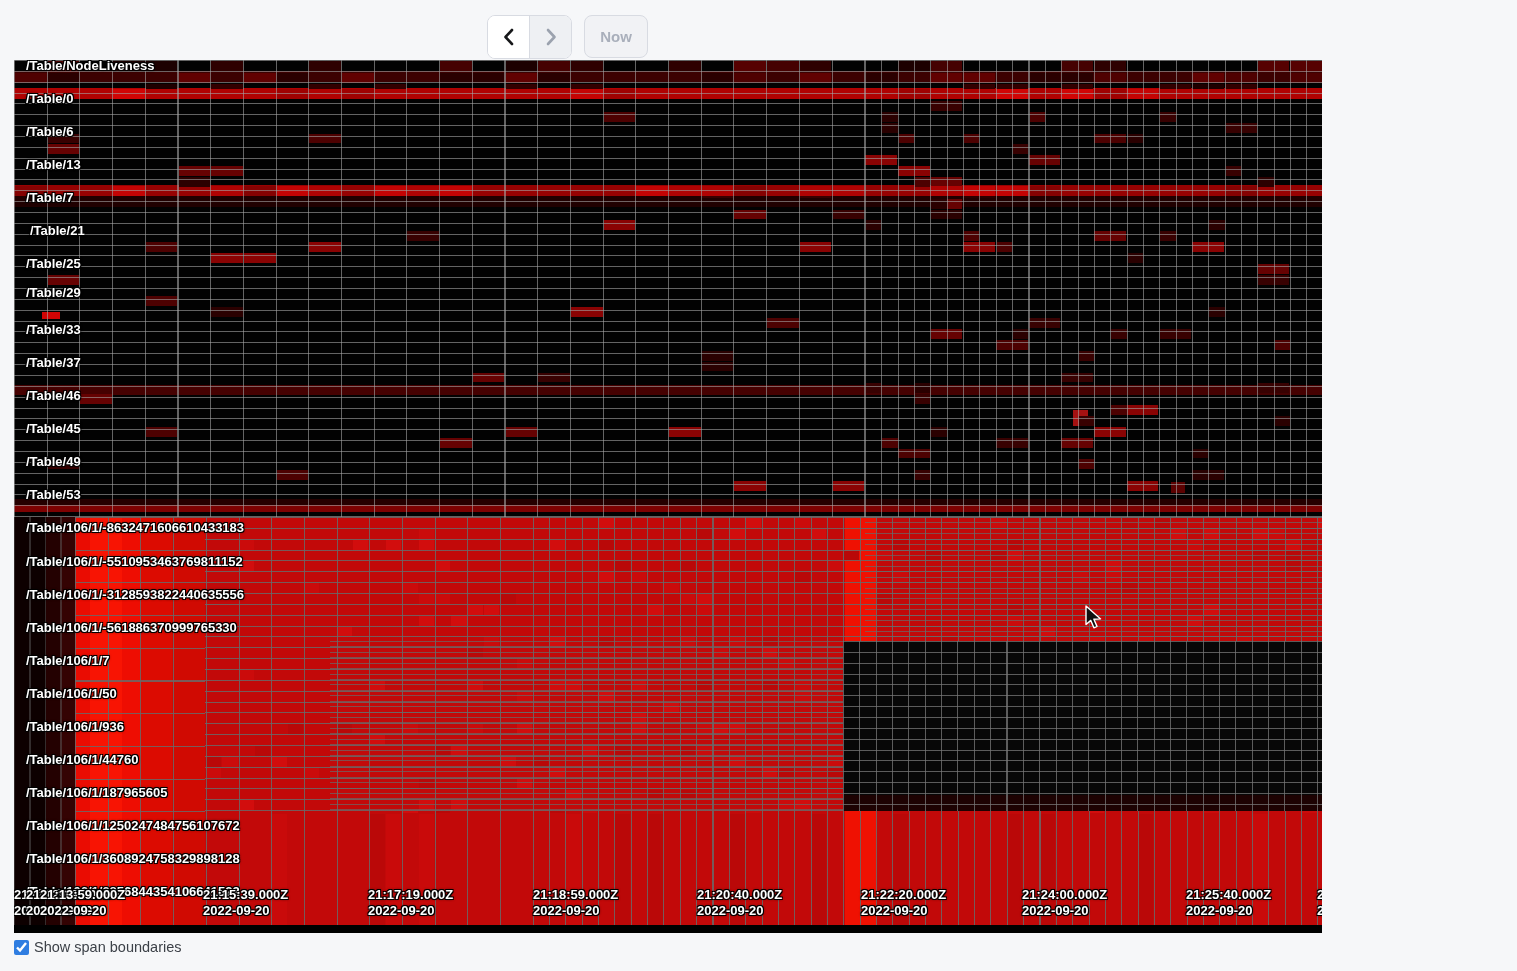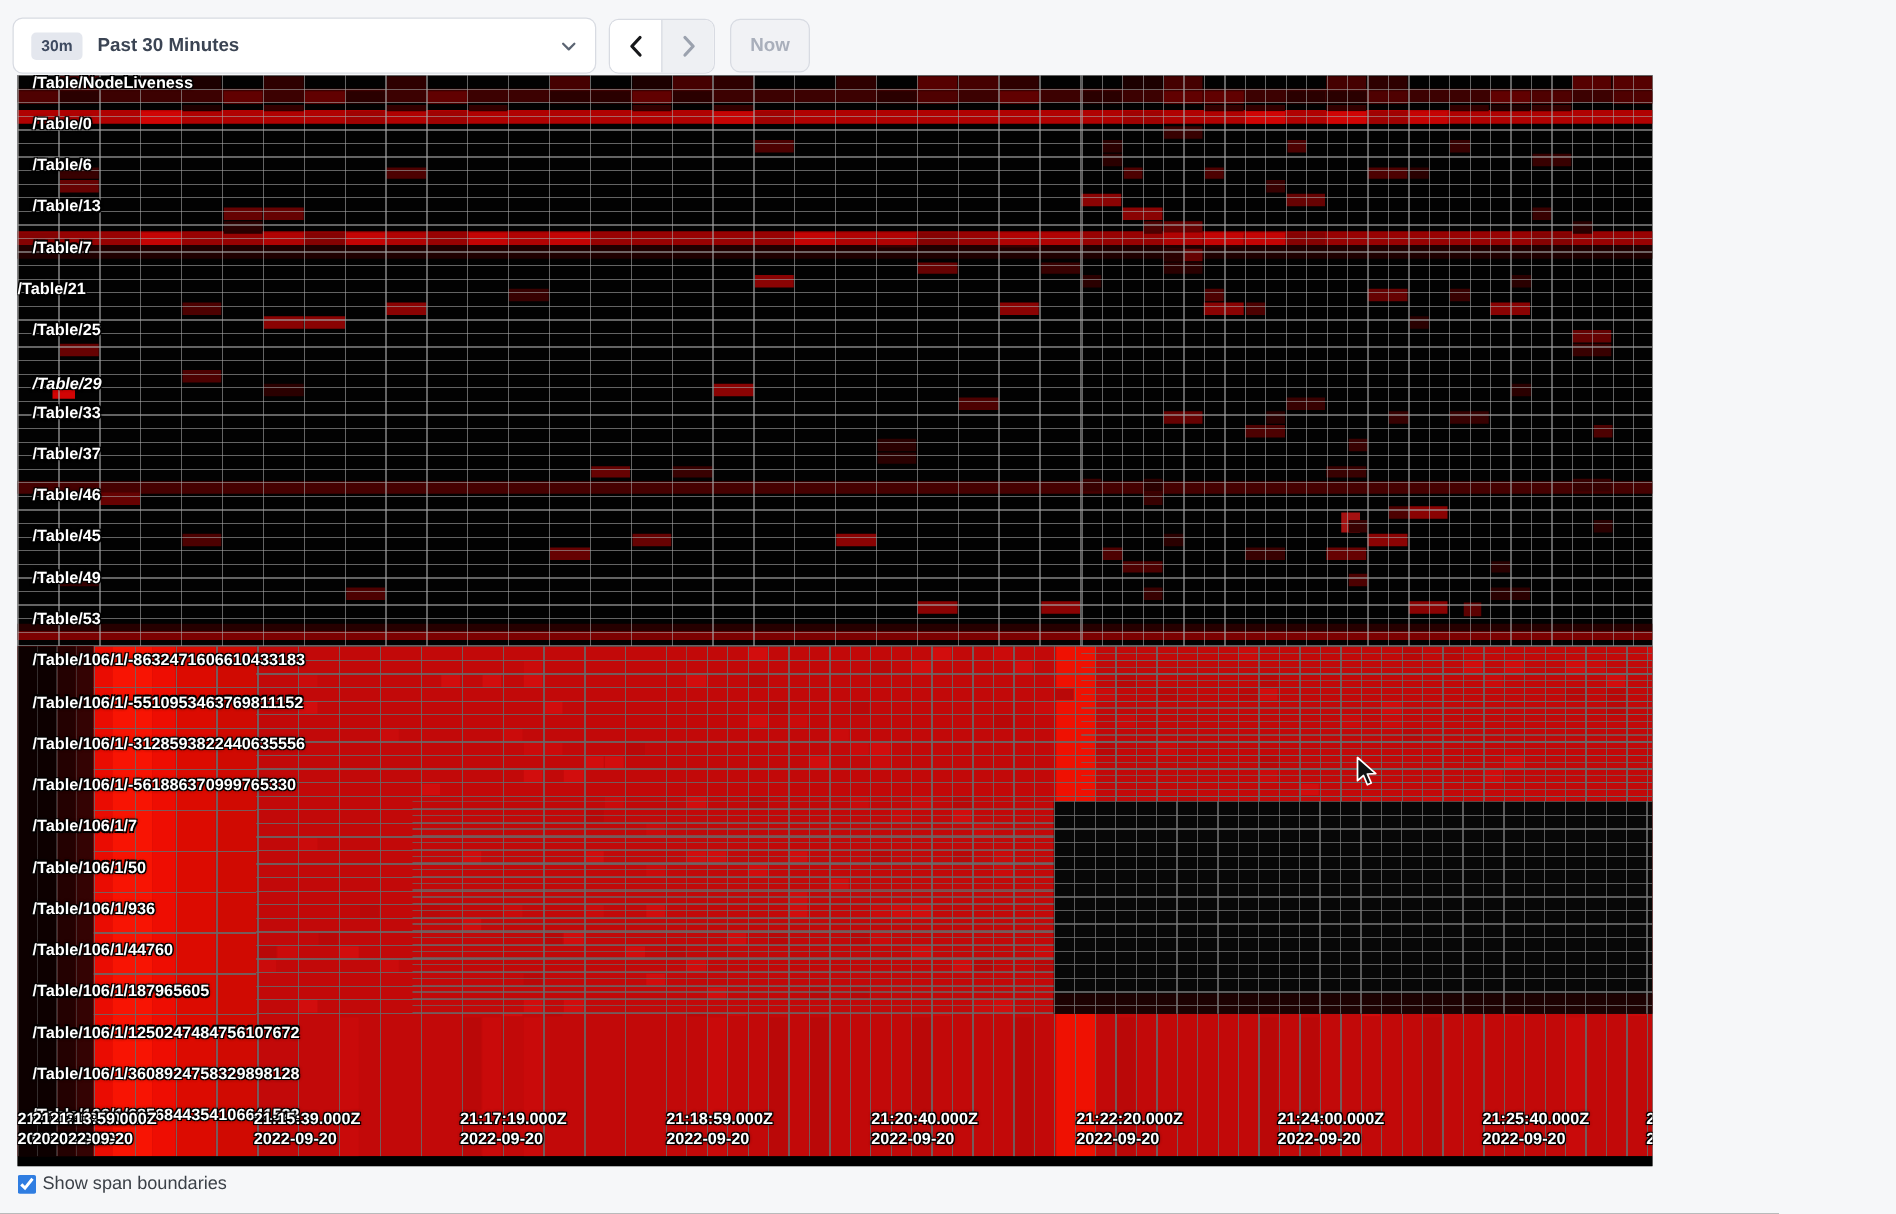--- a/index.html
+++ b/index.html
@@ -50,29 +50,20 @@
   .span-toggle { position:absolute; left:14px; top:939px; display:flex; align-items:center; gap:5px;
     color:#3c4148; font-size:14.5px; cursor:pointer; }
   .span-toggle input { width:15px; height:15px; accent-color:#2f7de1; cursor:pointer; }
 </style>
 </head>
 <body>
 
 <div class="screen">
 
   <div class="toolbar">
-    <div class="range-select">
-      <span class="range-badge">30m</span>
-      <span class="range-label">Past 30 Minutes</span>
-      <span class="chev-down">
-        <svg width="14" height="14" viewBox="0 0 14 14">
-            <path d="M2.5 5 L7 9.5 L11.5 5" fill="none" stroke="#5b6472" stroke-width="1.8" stroke-linecap="round" stroke-linejoin="round"></path>
-          </svg>
-      </span>
-    </div>
     <div class="seg-group">
       <button class="seg-btn">
         <svg width="16" height="18" viewBox="0 0 16 18">
             <path d="M11 2 L4.5 9 L11 16" fill="none" stroke="#17181a" stroke-width="2.6" stroke-linecap="round" stroke-linejoin="round"></path>
           </svg>
       </button>
       <button class="seg-btn disabled">
         <svg width="16" height="18" viewBox="0 0 16 18">
             <path d="M5 2 L11.5 9 L5 16" fill="none" stroke="#9ba2ae" stroke-width="2.6" stroke-linecap="round" stroke-linejoin="round"></path>
           </svg>
@@ -503,23 +494,23 @@
       <div class="hm-region" style="left: 316px; top: 581px; width: 519px; height: 170px; background: repeating-linear-gradient(rgba(105, 105, 105, 0.7) 0px, rgba(105, 105, 105, 0.7) 1px, transparent 1px, transparent 5.43px);"></div>
       <div class="hm-region" style="left: 829px; top: 581px; width: 479px; height: 170px; background: rgb(7, 7, 7);"></div>
       <div class="hm-region" style="left: 829px; top: 735px; width: 479px; height: 16px; background: rgb(29, 2, 2);"></div>
       <div class="hm-region" style="left: 829px; top: 581px; width: 479px; height: 170px; background: repeating-linear-gradient(to right, rgba(120, 120, 120, 0.75) 0px, rgba(120, 120, 120, 0.75) 1px, transparent 1px, transparent 16.35px), repeating-linear-gradient(rgba(120, 120, 120, 0.75) 0px, rgba(120, 120, 120, 0.75) 1px, transparent 1px, transparent 10.86px);"></div>
       <div class="hm-region" style="left: 0px; top: 865px; width: 1308px; height: 8px; background: rgb(0, 0, 0);"></div>
       <div class="row-label" style="left: 12px; top: -2.5px;">/Table/NodeLiveness</div>
       <div class="row-label" style="left: 12px; top: 30.57px;">/Table/0</div>
       <div class="row-label" style="left: 12px; top: 63.64px;">/Table/6</div>
       <div class="row-label" style="left: 12px; top: 96.71px;">/Table/13</div>
       <div class="row-label" style="left: 12px; top: 129.78px;">/Table/7</div>
-      <div class="row-label" style="left: 0; top: 162.85px;">/Table/21</div>
+      <div class="row-label" style="left: 16px; top: 162.85px;">/Table/21</div>
       <div class="row-label" style="left: 12px; top: 195.92px;">/Table/25</div>
-      <div class="row-label" style="left: 12px; top: 239px; font-style: italic;">/Table/29</div>
+      <div class="row-label" style="left: 12px; top: 225px;">/Table/29</div>
       <div class="row-label" style="left: 12px; top: 262.06px;">/Table/33</div>
       <div class="row-label" style="left: 12px; top: 295.13px;">/Table/37</div>
       <div class="row-label" style="left: 12px; top: 328.2px;">/Table/46</div>
       <div class="row-label" style="left: 12px; top: 361.27px;">/Table/45</div>
       <div class="row-label" style="left: 12px; top: 394.34px;">/Table/49</div>
       <div class="row-label" style="left: 12px; top: 427.41px;">/Table/53</div>
       <div class="row-label" style="left: 12px; top: 460.48px;">/Table/106/1/-8632471606610433183</div>
       <div class="row-label" style="left: 12px; top: 493.55px;">/Table/106/1/-5510953463769811152</div>
       <div class="row-label" style="left: 12px; top: 526.62px;">/Table/106/1/-3128593822440635556</div>
       <div class="row-label" style="left: 12px; top: 559.69px;">/Table/106/1/-561886370999765330</div>

